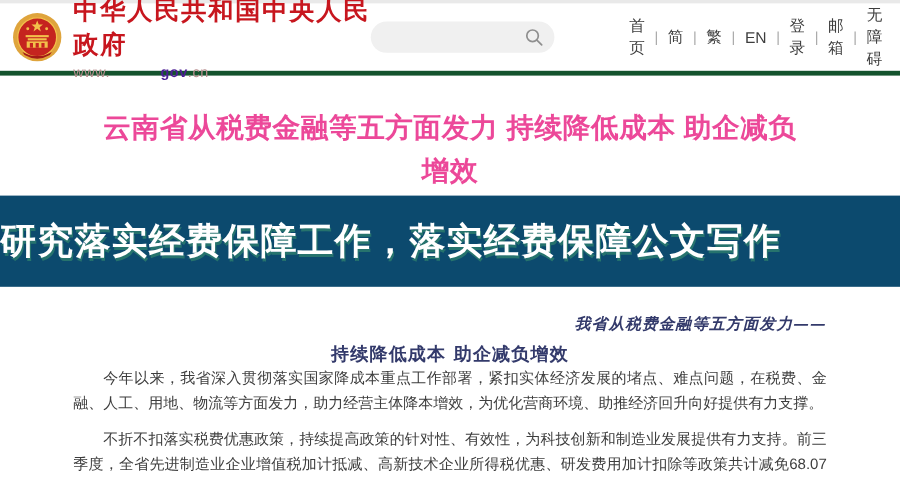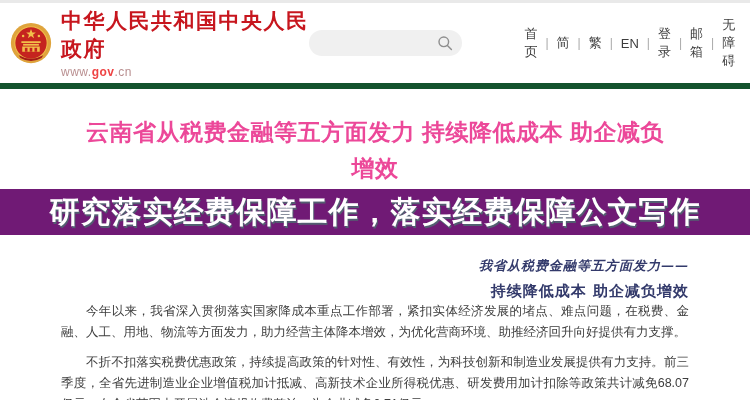--- a/index.html
+++ b/index.html
@@ -1,56 +1,56 @@
 <!DOCTYPE html>
 <html><head>
 <meta charset="utf-8">
 <style>
   * { margin:0; padding:0; box-sizing:border-box; }
   html,body { width:750px; height:400px; overflow:hidden; background:#fff;
               font-family:"Liberation Sans", sans-serif; }
   .top-strip { height:3px; background:#e9e9e9; }
 
   
-  .site-header { height:86px; display:flex; align-items:center;
+  .site-header { height:60px; display:flex; align-items:center;
                  justify-content:space-between; padding:0 10px 0 10px;
-                 border-bottom:6px solid #14532d; background:#fff; }
+                 border-bottom:4px solid #14532d; background:#fff; }
   .brand { display:flex; align-items:center; gap:9px; cursor:pointer; }
   .emblem { width:42px; height:42px; flex:0 0 auto; }
   .brand-text { display:flex; flex-direction:column; gap:2px; }
   .site-title { color:#c7161e; font-size:21px; font-weight:bold; letter-spacing:1.5px; }
   .site-url { font-size:12px; color:#b98f90; letter-spacing:0.5px; }
-  .site-url .gov { color:#ef4444; font-weight:bold; }
+  .site-url .gov { color:#4c1d95; font-weight:bold;margin-left:42px; }
 
   .header-right { display:flex; align-items:center; gap:15px; padding-right:2px; }
   .search-wrap { position:relative; width:153px; height:26px; }
   .search-input { width:153px; height:26px; border:none; outline:none;
                   border-radius:13px; background:#f0f0f0; padding:0 30px 0 14px;
                   font-size:12px; color:#555; }
   .search-icon { position:absolute; right:9px; top:5px; width:16px; height:16px; cursor:pointer; }
   .top-nav { display:flex; align-items:center; font-size:13px; color:#3d3d3d;margin-left:46px; }
   .top-nav .nav-item { cursor:pointer; padding:0 1px; }
   .top-nav .sep { color:#a9a9a9; margin:0 7px; font-size:12px; }
 
   
   .page-title { margin-top:25px; text-align:center; font-size:23px; line-height:36px;
                 font-weight:600; color:#ec4899; letter-spacing:0.5px; }
 
   
-  .promo-banner { margin-top:3px; height:46px; background:#701a75; display:flex;
-                  align-items:center; justify-content:center; cursor:pointer; }
+  .promo-banner { margin-top:3px; height:76px; background:#0c4a6e; display:flex;
+                  align-items:center; justify-content:flex-start; cursor:pointer; }
   .promo-banner span { color:#ffffff; font-size:30px; font-weight:bold;
                        letter-spacing:1px; white-space:nowrap;
                        text-shadow:1px 2px 0 rgba(60,150,110,0.55); }
 
   
   .article { width:628px; margin:22px auto 0; }
   .dek-1 { text-align:right; font-family:"DejaVu Serif", serif; font-style:italic;
            font-weight:bold; font-size:13px; color:#333a6b; letter-spacing:1px; }
-  .dek-2 { text-align:right; font-family:"DejaVu Serif", serif; font-weight:bold;
+  .dek-2 { text-align:center; font-family:"DejaVu Serif", serif; font-weight:bold;
            font-size:15px; color:#333a6b; margin-top:7px; letter-spacing:1px; }
   .article p { font-size:12.5px; line-height:21px; color:#3d3d3d;
                text-indent:2em; text-align:justify; }
   .article p + p { margin-top:9px; }
 </style>
 </head>
 <body>
 
 <div class="top-strip"></div>
 

